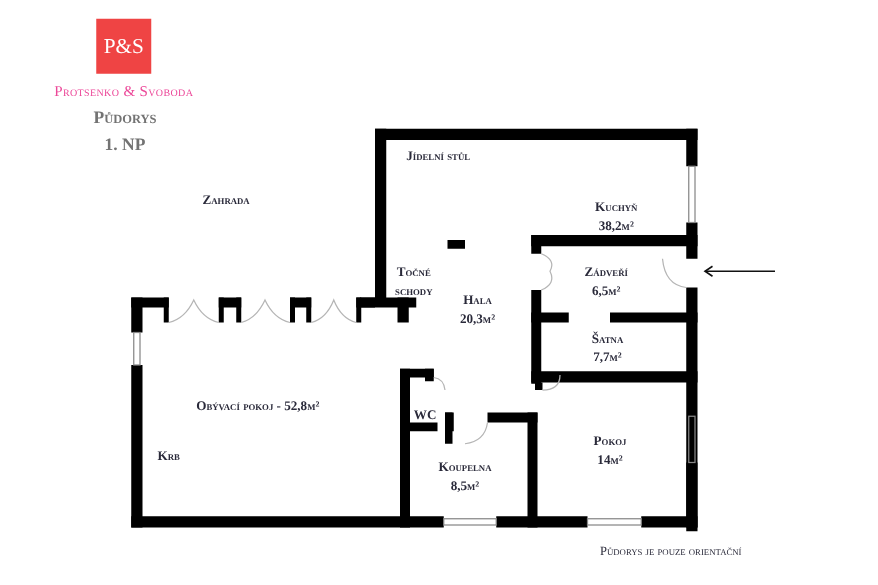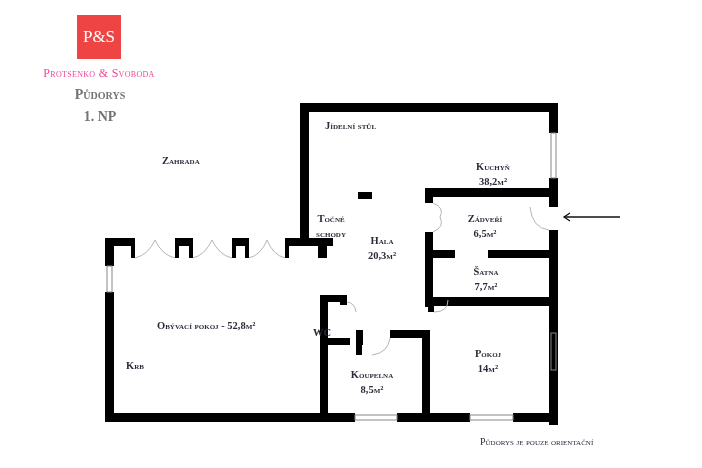--- a/index.html
+++ b/index.html
@@ -131,21 +131,21 @@
 </div>
 <div class="lbl" style="left:458px; top:211px; width:54px;">
   <div>Zádveří</div>
   <div>6,5m²</div>
 </div>
 <div class="lbl" style="left:464px; top:264px; width:44px;text-align:center;">
   <div>Šatna</div>
   <div>7,7m²</div>
 </div>
 <div class="lbl" style="left:157px; top:318px;">Obývací pokoj - 52,8m²</div>
-<div class="lbl" style="left:313px; top:325px;font-family:Liberation Serif, serif;">WC</div>
+<div class="lbl" style="left:331px; top:325px;font-family:Liberation Serif, serif;">WC</div>
 <div class="lbl" style="left:126px; top:358px;">Krb</div>
 <div class="lbl" style="left:342px; top:367px; width:60px;">
   <div>Koupelna</div>
   <div>8,5m²</div>
 </div>
 <div class="lbl" style="left:468px; top:346px; width:40px;">
   <div>Pokoj</div>
   <div>14m²</div>
 </div>
 

